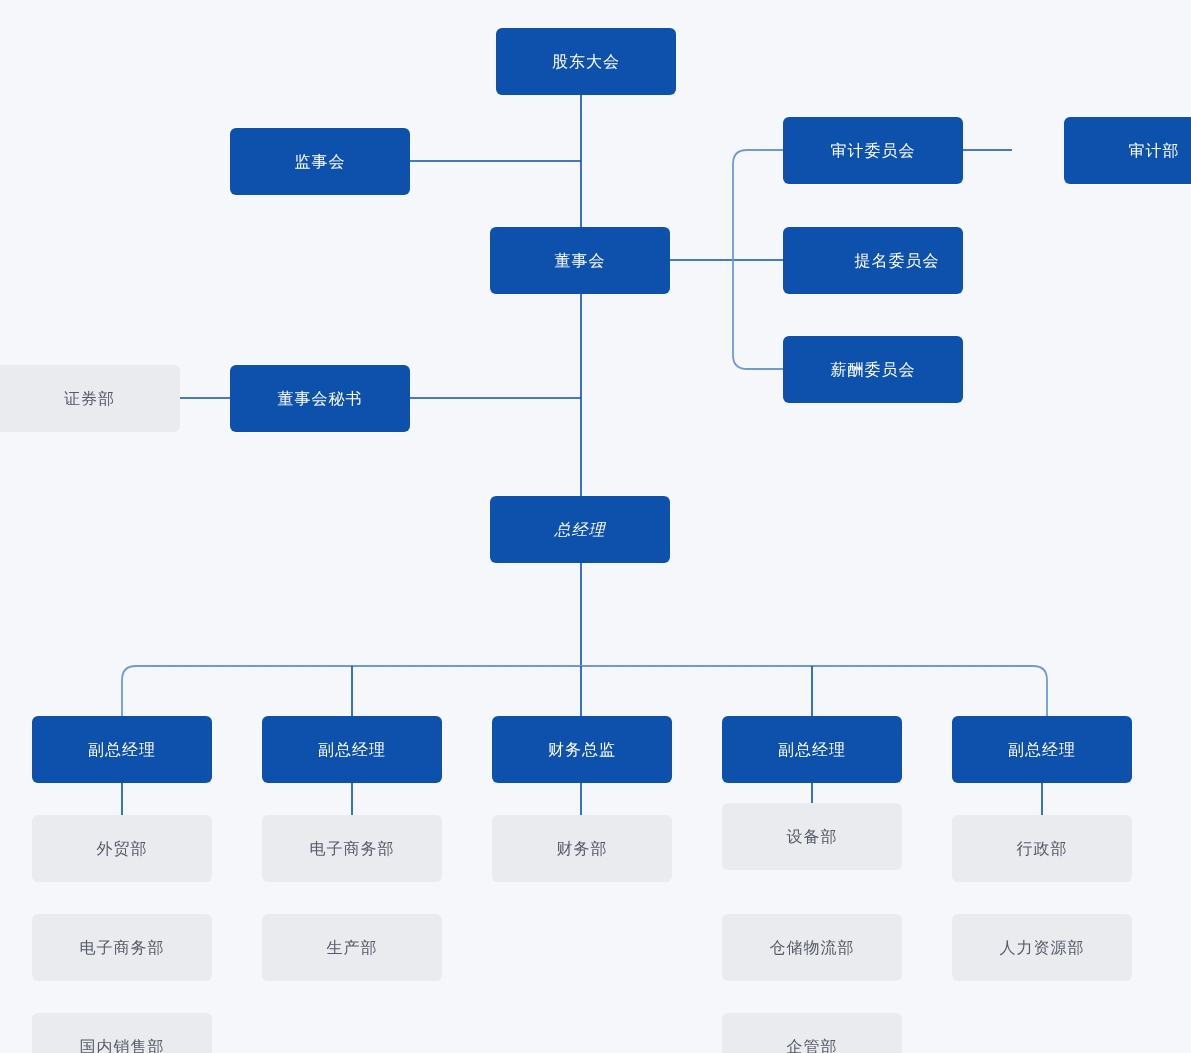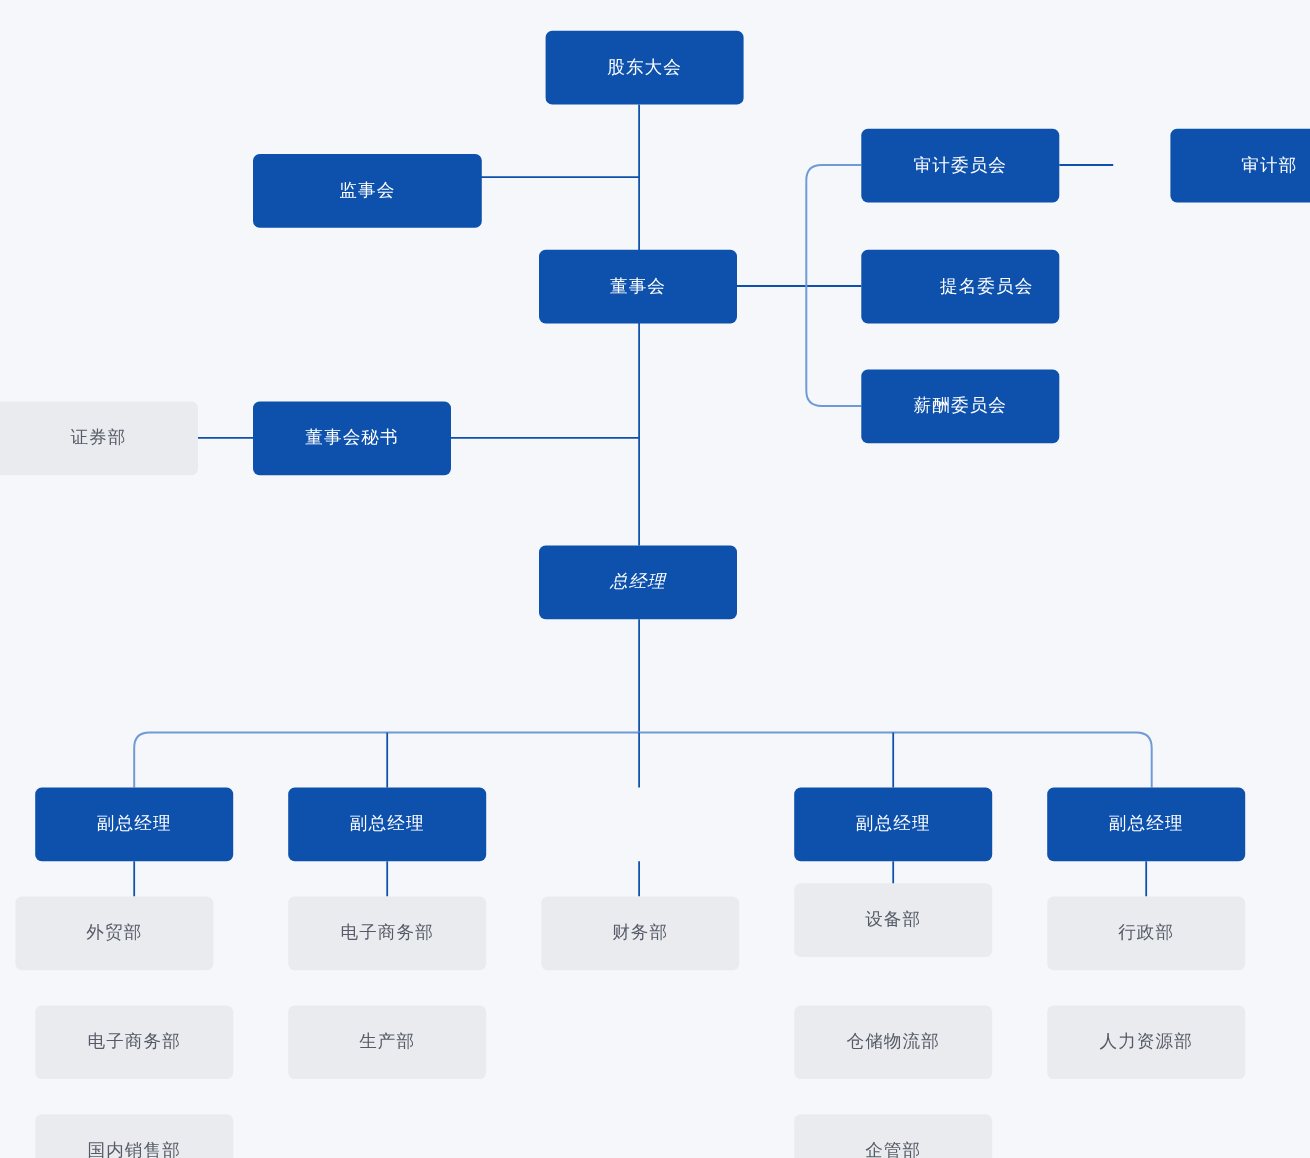--- a/index.html
+++ b/index.html
@@ -90,21 +90,21 @@
     <path d="M122 755 L122 787" stroke="#0d51ac" stroke-width="1.6" fill="none"></path>
     <path d="M352 755 L352 787" stroke="#0d51ac" stroke-width="1.6" fill="none"></path>
     <path d="M581 755 L581 787" stroke="#0d51ac" stroke-width="1.6" fill="none"></path>
     <path d="M812 755 L812 787" stroke="#0d51ac" stroke-width="1.6" fill="none"></path>
     <path d="M1042 755 L1042 787" stroke="#0d51ac" stroke-width="1.6" fill="none"></path>
   </svg>
 
   <div class="node primary" style="left: 496px; top: 0px; width: 180px; height: 67px;">
     <span>股东大会</span>
   </div>
-  <div class="node primary" style="left: 230px; top: 112px; width: 208px; height: 67px;">
+  <div class="node primary" style="left: 230px; top: 100px; width: 180px; height: 67px;">
     <span>监事会</span>
   </div>
   <div class="node primary" style="left: 783px; top: 89px; width: 180px; height: 67px;">
     <span>审计委员会</span>
   </div>
   <div class="node primary clip-right" style="left: 1064px; top: 89px; width: 180px; height: 67px;">
     <span>审计部</span>
   </div>
   <div class="node primary" style="left: 490px; top: 199px; width: 180px; height: 67px;">
     <span>董事会</span>
@@ -124,28 +124,31 @@
   <div class="node primary" style="left: 490px; top: 468px; width: 180px; height: 67px; font-style: italic;">
     <span>总经理</span>
   </div>
 
   <div class="node primary" style="left: 32px; top: 688px; width: 180px; height: 67px;">
     <span>副总经理</span>
   </div>
   <div class="node primary" style="left: 262px; top: 688px; width: 180px; height: 67px;">
     <span>副总经理</span>
   </div>
+  <div class="node primary" style="left: 492px; top: 688px; width: 180px; height: 67px;">
+    <span>财务总监</span>
+  </div>
   <div class="node primary" style="left: 722px; top: 688px; width: 180px; height: 67px;">
     <span>副总经理</span>
   </div>
   <div class="node primary" style="left: 952px; top: 688px; width: 180px; height: 67px;">
     <span>副总经理</span>
   </div>
 
-  <div class="node dept" style="left: 14px; top: 787px; width: 180px; height: 67px; align-items: center;">
+  <div class="node dept" style="left: 32px; top: 787px; width: 180px; height: 67px; align-items: center;">
     <span>外贸部</span>
   </div>
   <div class="node dept" style="left: 32px; top: 886px; width: 180px; height: 67px;">
     <span>电子商务部</span>
   </div>
   <div class="node dept" style="left: 32px; top: 985px; width: 180px; height: 67px;">
     <span>国内销售部</span>
   </div>
   <div class="node dept" style="left: 262px; top: 787px; width: 180px; height: 67px;">
     <span>电子商务部</span>

